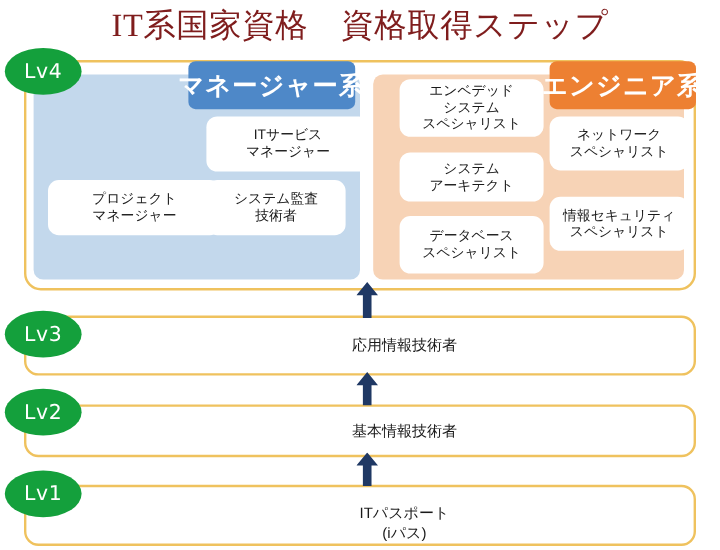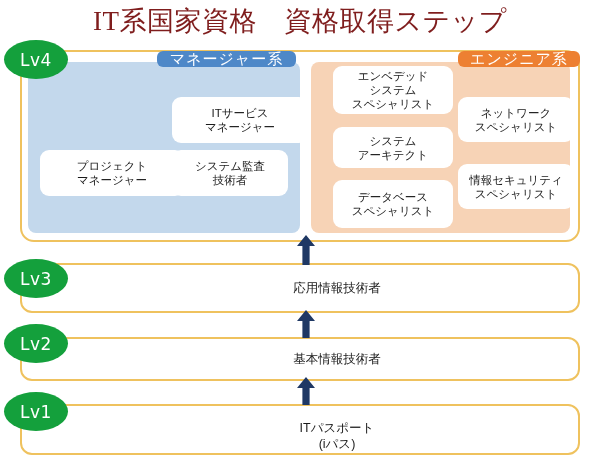--- a/index.html
+++ b/index.html
@@ -88,30 +88,31 @@
     left: 311px;
     top: 62px;
     width: 259px;
     height: 171px;
     background: #F7D3B6;
   }
 
   
   .panel-tab {
     position: absolute;
-    height: 16px;
+    height: 40px;
     border-radius: 6px;
     color: #ffffff;
-    font-size: 15px;
+    font-size: 21px;
     display: flex;
     align-items: center;
     justify-content: center;
     letter-spacing: 1px;
     z-index: 6;
     white-space: nowrap;
+    font-weight: bold;
   }
   #tab-manager {
     left: 157px;
     top: 51px;
     width: 139px;
     background: #4E88C8;
   }
   #tab-engineer {
     left: 458px;
     top: 51px;

